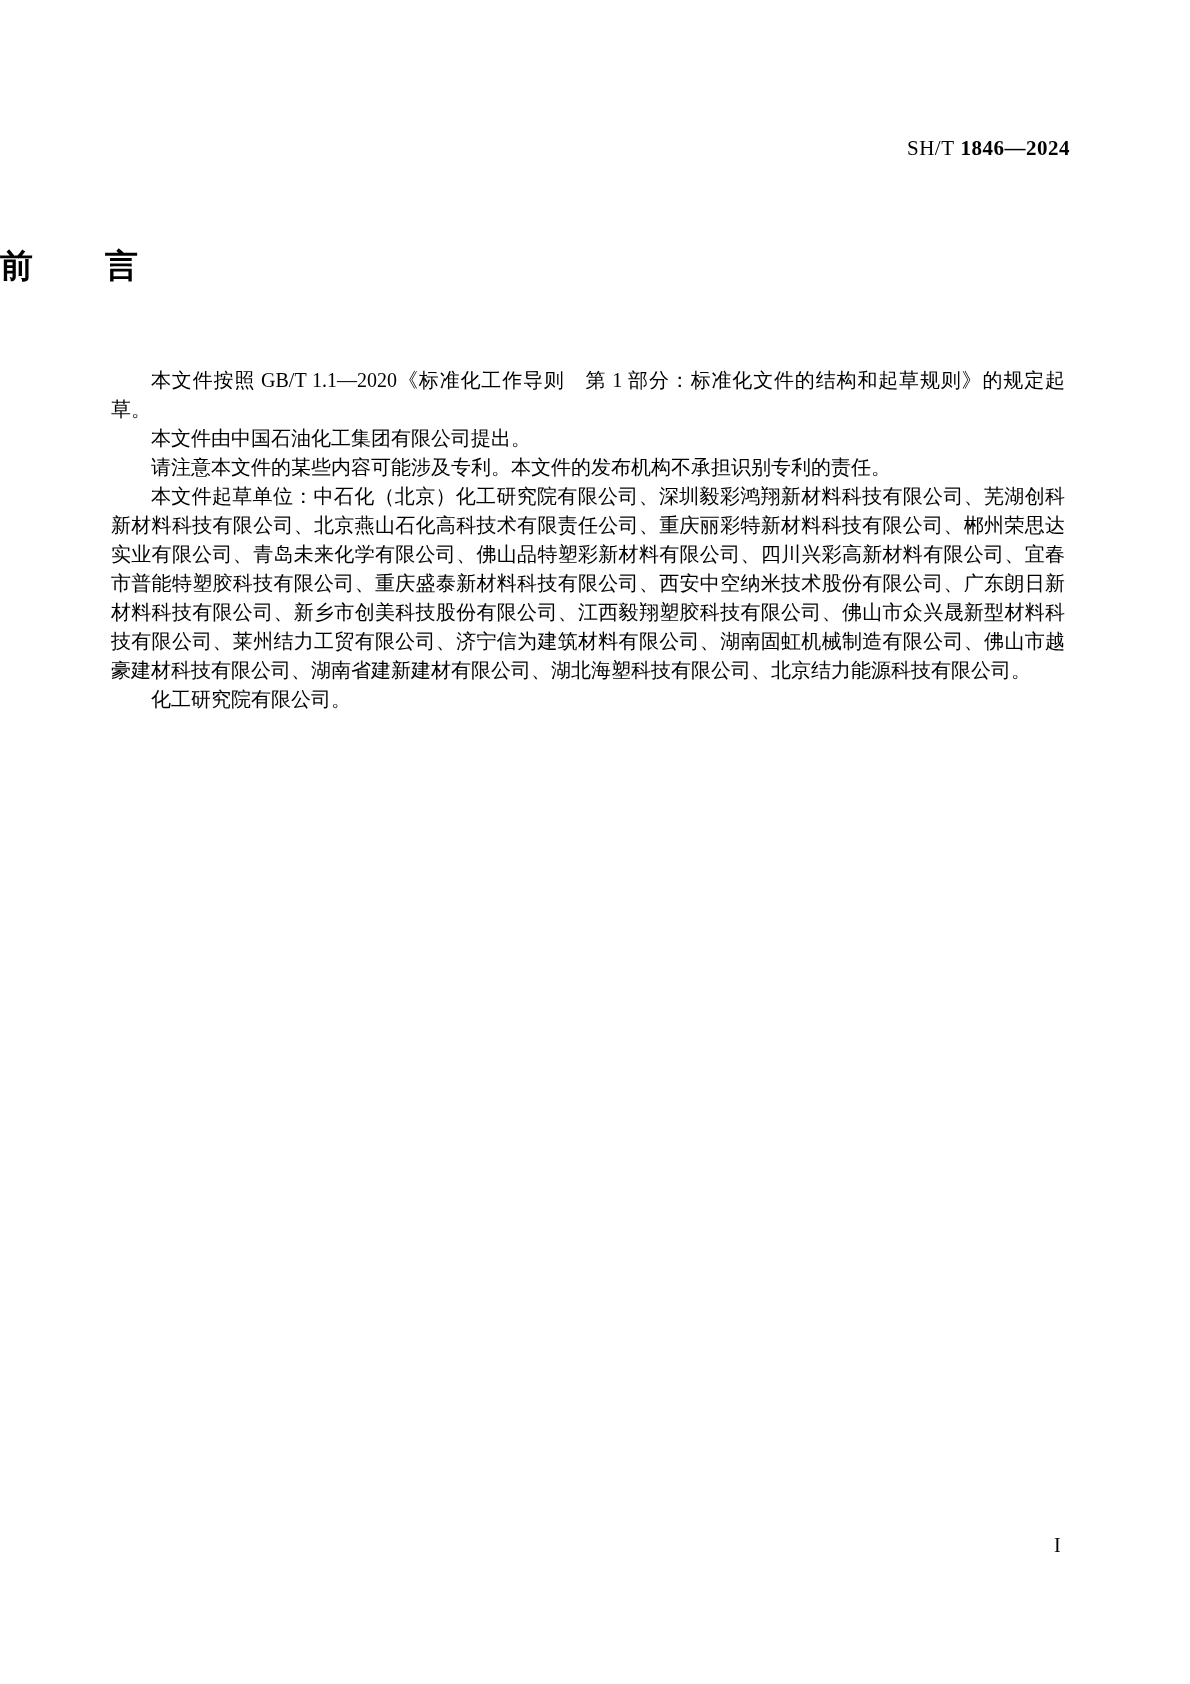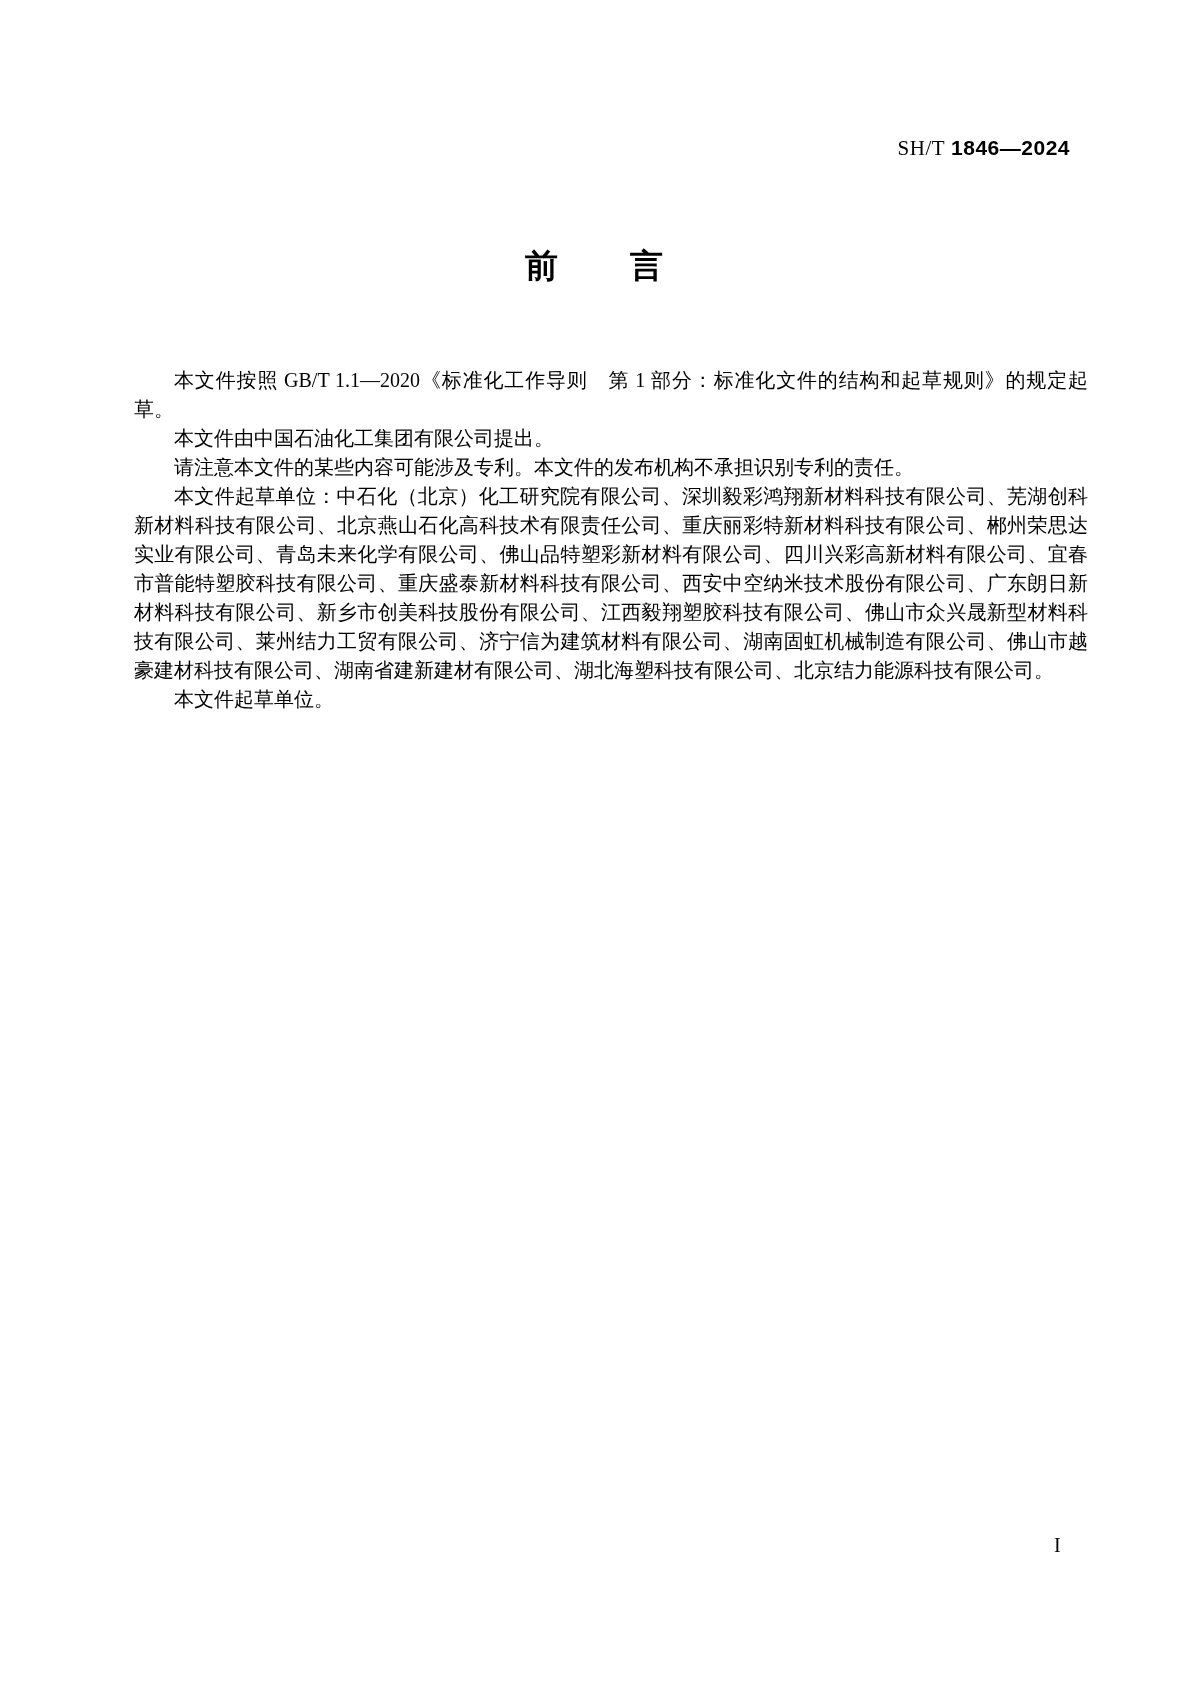--- a/index.html
+++ b/index.html
@@ -23,39 +23,38 @@
     font-size: 21px;
     letter-spacing: 0.5px;
     white-space: nowrap;
   }
   .doc-number .code {
     font-weight: normal;
     font-family: "Liberation Serif", "DejaVu Serif", serif;
   }
   .doc-number .year {
     font-weight: 600;
-    font-family: Liberation Sans, sans-serif;
+    font-family: Liberation Serif, serif;
     margin-left: 6px;
   }
   .title {
     position: absolute;
     top: 244px;
     left: 0;
     width: 100%;
     margin: 0;
-    text-align: center;
     font-family: "Liberation Sans", "DejaVu Sans", sans-serif;
     font-weight: bold;
     font-size: 33px;
     letter-spacing: 2px;
   }
   .body-text {
     position: absolute;
     top: 366px;
-    left: 134px;
+    left: 111px;
     width: 954px;
     font-size: 20px;
     line-height: 29px;
     text-align: justify;
     text-justify: inter-ideograph;
   }
   .body-text p {
     margin: 0;
     padding: 0;
     text-indent: 2em;
@@ -78,18 +77,18 @@
     <span class="code">SH/T</span><span class="year">1846—2024</span>
   </div>
 
   <h1 class="title">前　　言</h1>
 
   <div class="body-text">
     <p>本文件按照 GB/T 1.1—2020《标准化工作导则　第 1 部分：标准化文件的结构和起草规则》的规定起草。</p>
     <p>本文件由中国石油化工集团有限公司提出。</p>
     <p>请注意本文件的某些内容可能涉及专利。本文件的发布机构不承担识别专利的责任。</p>
     <p>本文件起草单位：中石化（北京）化工研究院有限公司、深圳毅彩鸿翔新材料科技有限公司、芜湖创科新材料科技有限公司、北京燕山石化高科技术有限责任公司、重庆丽彩特新材料科技有限公司、郴州荣思达实业有限公司、青岛未来化学有限公司、佛山品特塑彩新材料有限公司、四川兴彩高新材料有限公司、宜春市普能特塑胶科技有限公司、重庆盛泰新材料科技有限公司、西安中空纳米技术股份有限公司、广东朗日新材料科技有限公司、新乡市创美科技股份有限公司、江西毅翔塑胶科技有限公司、佛山市众兴晟新型材料科技有限公司、莱州结力工贸有限公司、济宁信为建筑材料有限公司、湖南固虹机械制造有限公司、佛山市越豪建材科技有限公司、湖南省建新建材有限公司、湖北海塑科技有限公司、北京结力能源科技有限公司。</p>
-    <p>本文件起草单位。</p>
+    <p>化工研究院有限公司。</p>
   </div>
 
   <div class="page-number">I</div>
 
 </div>
 
 </body></html>

